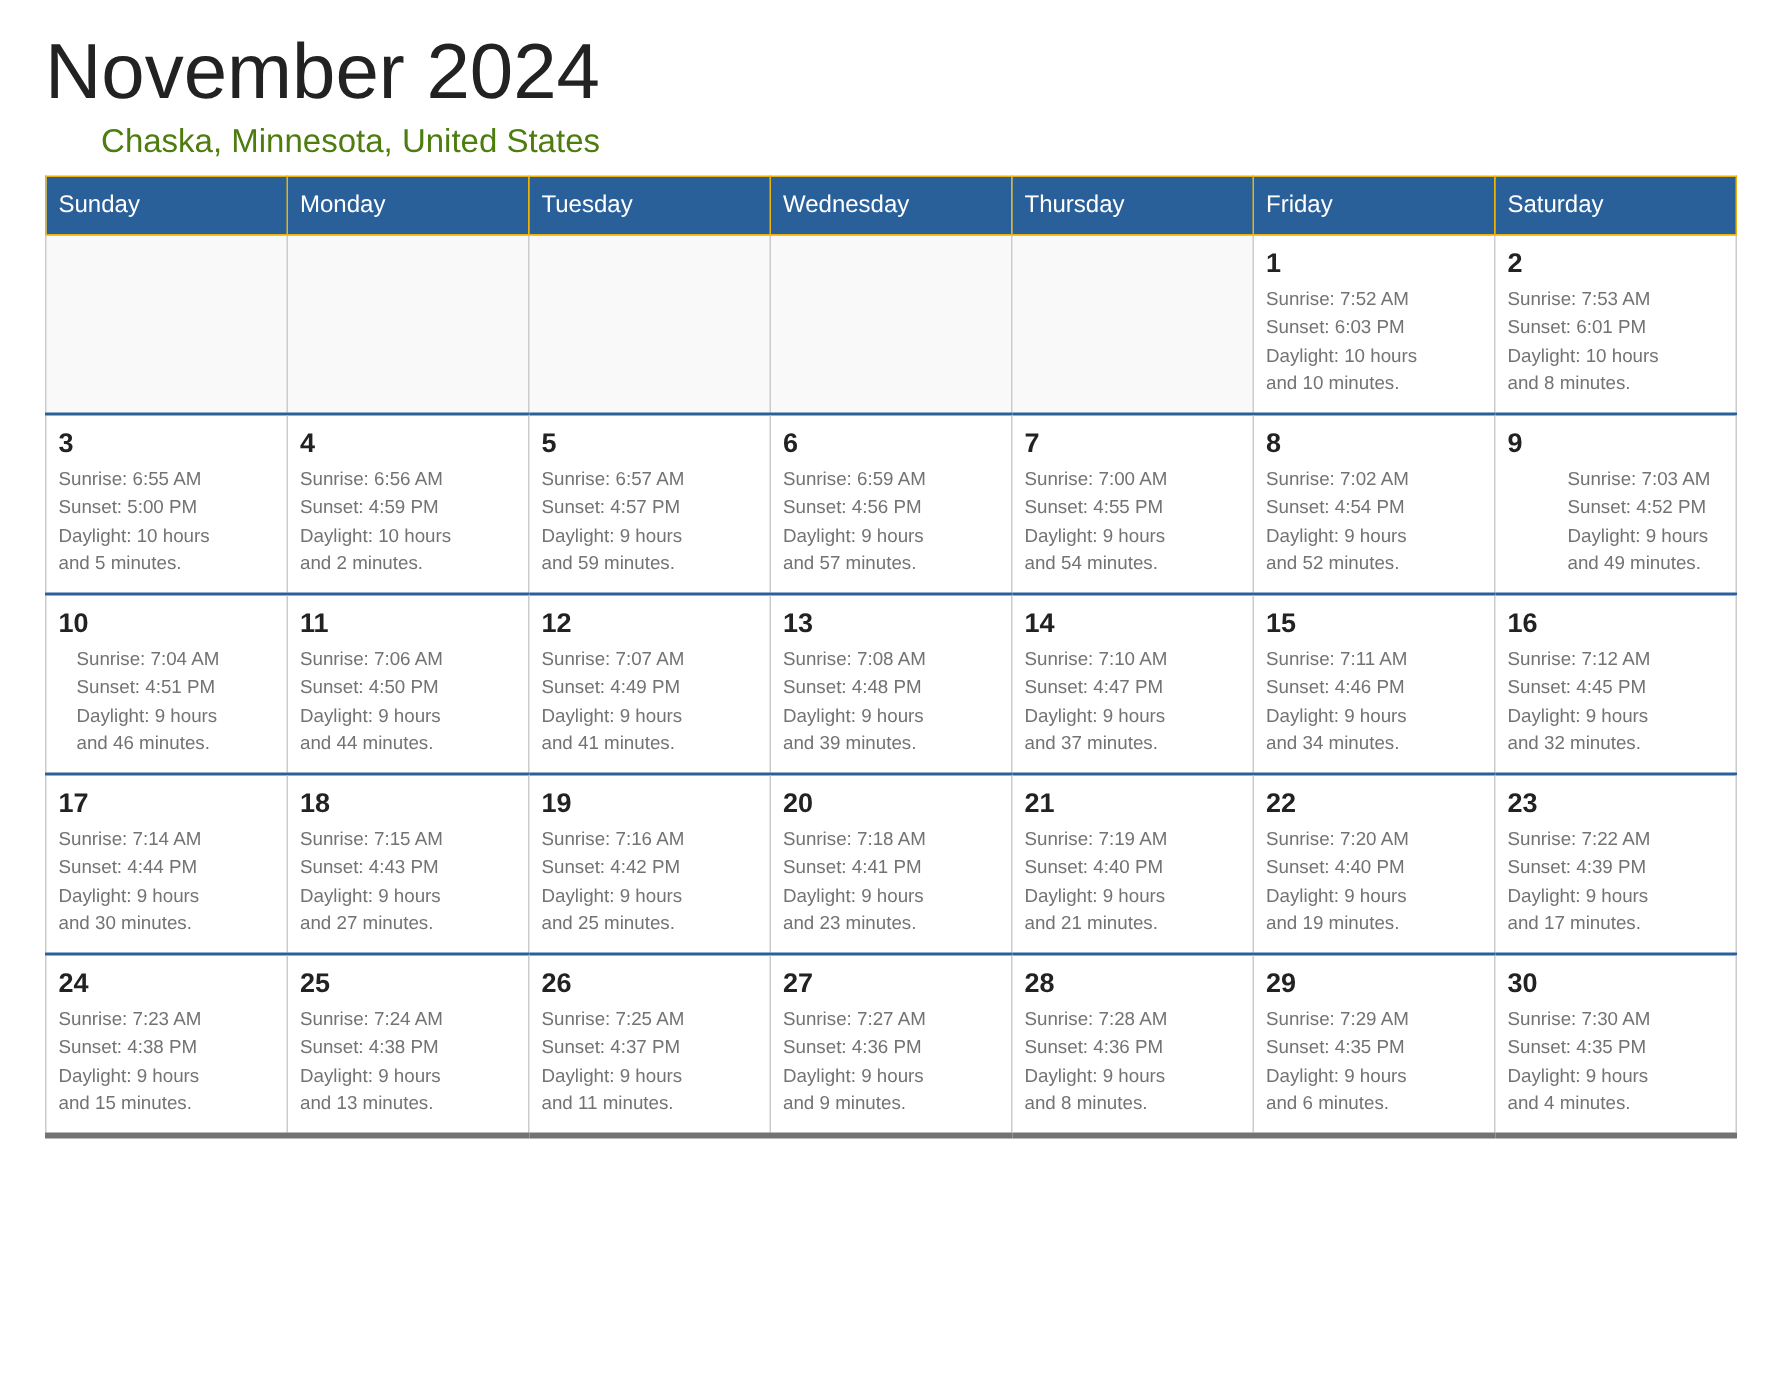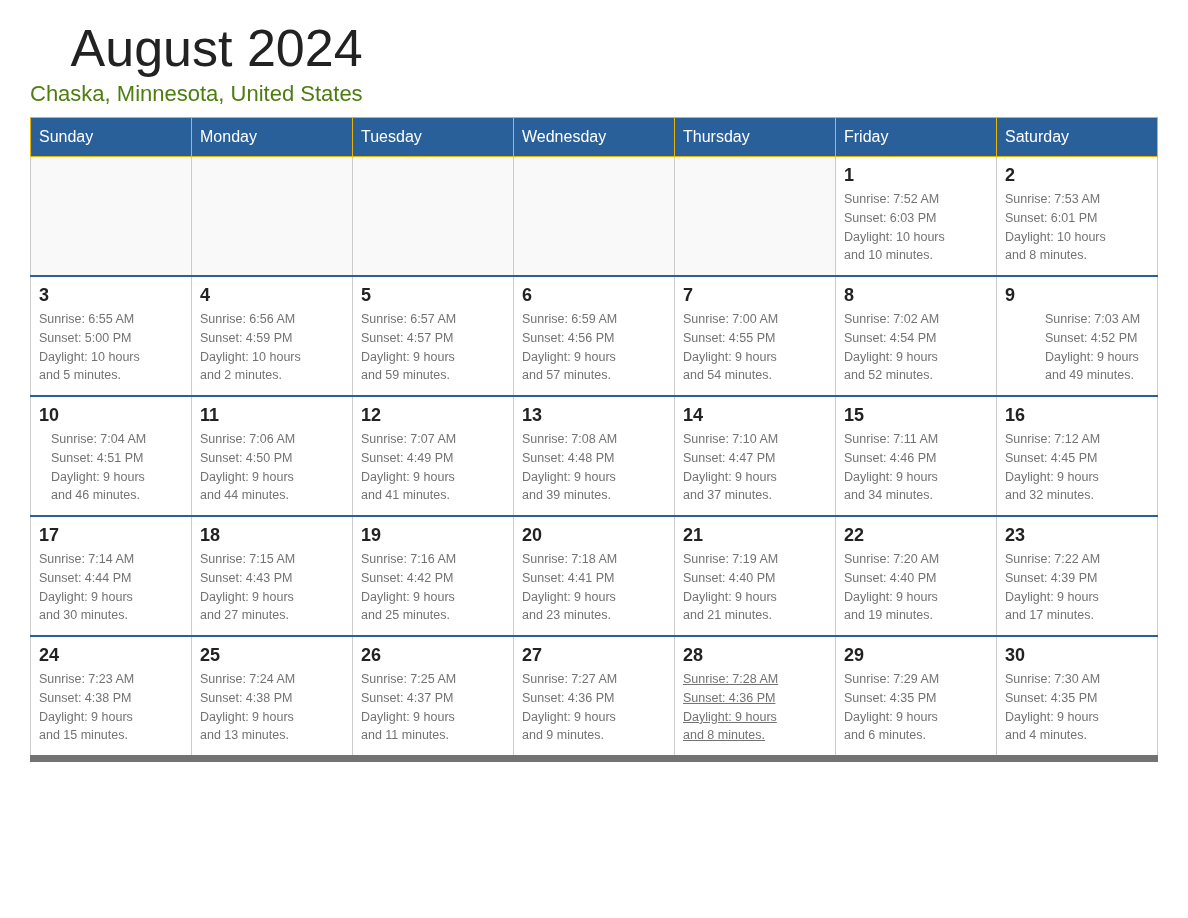--- a/index.html
+++ b/index.html
@@ -73,21 +73,21 @@
     }
     .day-info {
       font-size: 12.5px;
       color: #737373;
       line-height: 1.5;
     }
     .calendar tr td {
       border-bottom: 2px solid #2a6099;
     }
     .calendar tbody tr:last-child td {
-      border-bottom: 7px solid #737373;
+      border-bottom: 4px solid #737373;
     }
     .logo-row {
       display: flex;
       align-items: center;
     }
     .logo-general {
       font-size: 28px;
       font-weight: bold;
       color: #333;
     }
@@ -96,21 +96,21 @@
       font-weight: bold;
       color: #1a5fa8;
       margin-left: 2px;
     }
   </style>
 </head>
 <body>
 
 <div class="header">
   <div class="title-section">
-    <div class="month-title">August 2024</div>
+    <div class="month-title">November 2024</div>
     <div class="location-title">Chaska, Minnesota, United States</div>
   </div>
 </div>
 
 <table class="calendar">
   <thead>
     <tr>
     <th>Sunday</th>
         <th>Monday</th>
         <th>Tuesday</th>
@@ -319,21 +319,21 @@
         </td>
         <td>
           <span class="day-number">27</span>
           <div class="day-info" style="white-space: pre-line;">Sunrise: 7:27 AM
 Sunset: 4:36 PM
 Daylight: 9 hours
 and 9 minutes.</div>
         </td>
         <td>
           <span class="day-number">28</span>
-          <div class="day-info" style="white-space: pre-line; text-decoration: underline;">Sunrise: 7:28 AM
+          <div class="day-info" style="white-space: pre-line;">Sunrise: 7:28 AM
 Sunset: 4:36 PM
 Daylight: 9 hours
 and 8 minutes.</div>
         </td>
         <td>
           <span class="day-number">29</span>
           <div class="day-info" style="white-space: pre-line;">Sunrise: 7:29 AM
 Sunset: 4:35 PM
 Daylight: 9 hours
 and 6 minutes.</div>

